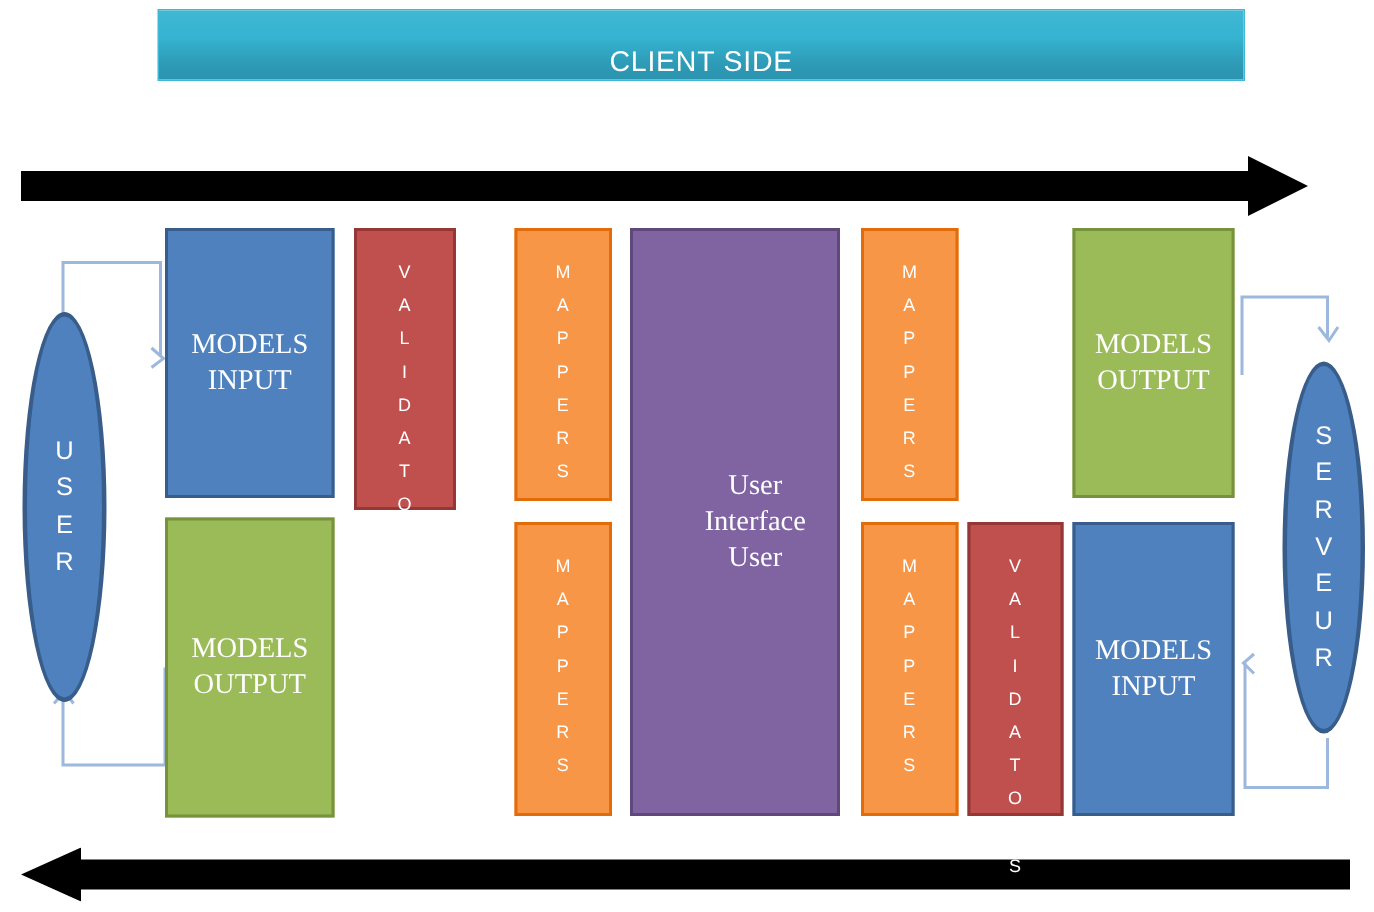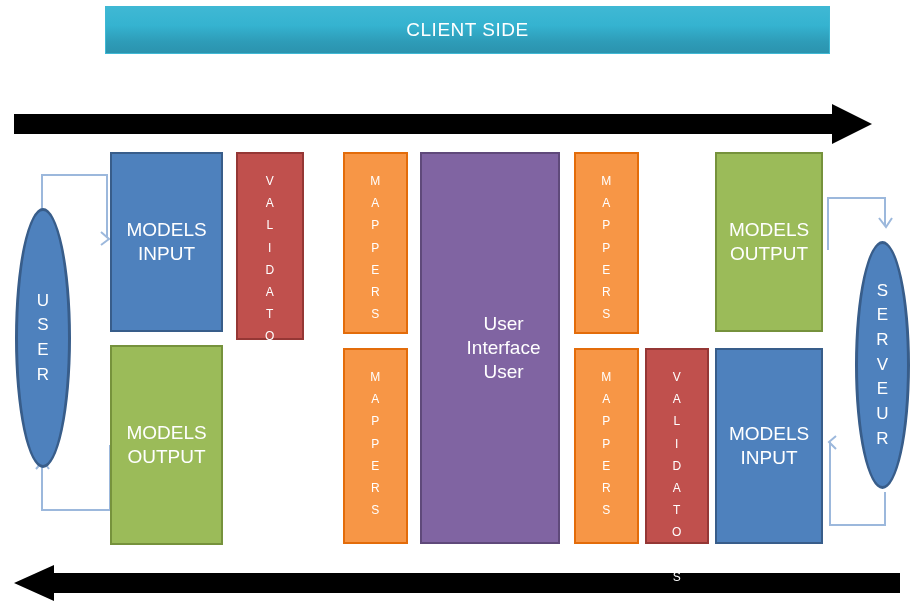--- a/index.html
+++ b/index.html
@@ -19,21 +19,21 @@
   
   .banner {
     position: absolute;
     left: 105px;
     top: 6px;
     width: 725px;
     height: 48px;
     background: linear-gradient(to bottom, #3FB8D4 0%, #35B3D0 40%, #2E9CB8 75%, #2B93AE 100%);
     border: 1px solid #3FB8D4;
     display: flex;
-    align-items: center;
+    align-items: flex-end;
     justify-content: center;
     box-sizing: border-box;
   }
   .banner-text {
     color: #ffffff;
     font-size: 19px;
     letter-spacing: 0.5px;
     font-weight: normal;
   }
 
@@ -64,21 +64,21 @@
   
   .box {
     position: absolute;
     box-sizing: border-box;
     display: flex;
     align-items: center;
     justify-content: center;
     color: #ffffff;
     text-align: center;
   }
-  .box .label { font-size: 19px; line-height: 1.25; }
+  .box .label { font-size: 19px; line-height: 1.25; font-family: Liberation Serif, serif; }
   .box.blue  { background: #4E81BD; border: 2px solid #385D8A; }
   .box.green { background: #9BBB59; border: 2px solid #76923C; }
   .box.red   { background: #C0504D; border: 2px solid #953735; }
   .box.orange{ background: #F79646; border: 2px solid #E36C0A; }
   .box.purple{ background: #8064A2; border: 2px solid #5F497A; }
 
   
   .box.vert { align-items: flex-start; padding-top: 16px; }
   .box.vert .vletters { font-size: 12px; line-height: 1.85; letter-spacing: 0.5px; }
 

